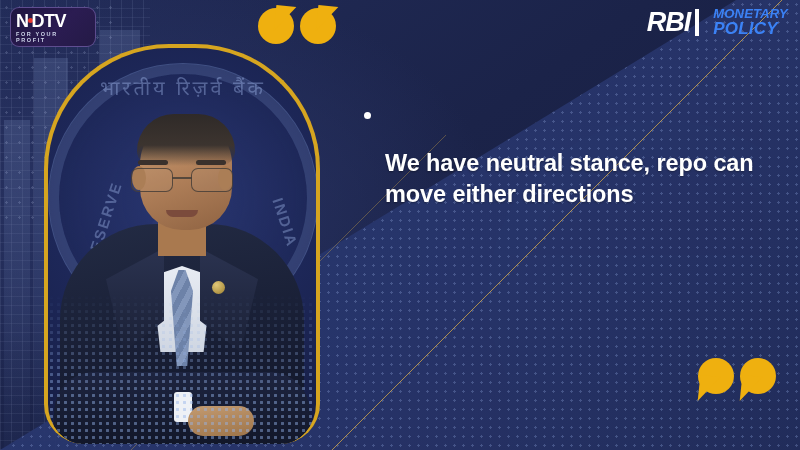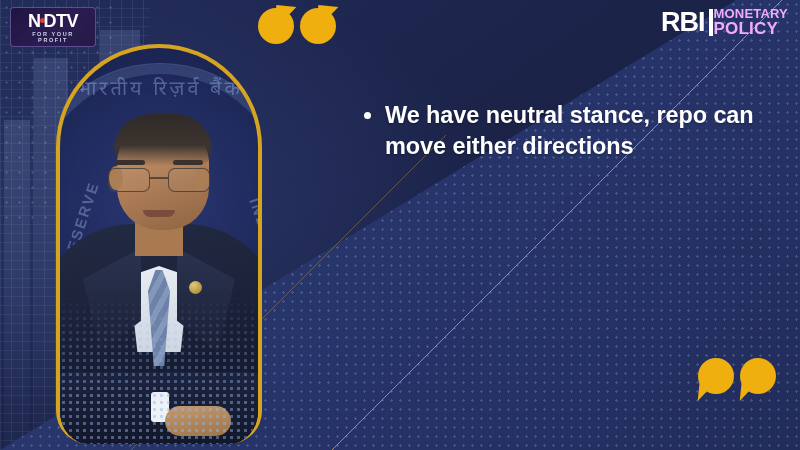--- a/index.html
+++ b/index.html
@@ -102,23 +102,23 @@
     width: 300px;
     height: 300px;
     border-radius: 50%;
     border: 26px solid rgba(120,145,210,.07);
     box-shadow: inset 0 0 0 10px rgba(120,145,210,.05);
   }
 
   
   .photo-frame {
     position: absolute;
-    left: 56px;
+    left: 44px;
     top: 44px;
-    width: 206px;
+    width: 276px;
     height: 400px;
     border-radius: 125px 125px 40px 40px;
     border: 4px solid #d6a520;
     border-bottom: none;
     box-sizing: border-box;
     overflow: hidden;
     background:
       radial-gradient(circle at 50% 40%, #24306a 0%, #1a2350 70%, #151c3f 100%);
   }
   
@@ -301,22 +301,21 @@
   
   .ndtv-logo {
     position: absolute;
     left: 10px;
     top: 7px;
     width: 86px;
     padding: 4px 5px 3px 5px;
     box-sizing: border-box;
     background: linear-gradient(135deg, #1f1540 0%, #2b1c52 55%, #241a46 100%);
     border: 1px solid rgba(140,120,200,.55);
-    border-radius: 4px;
-    text-align: center;
+    border-radius: 9px;
     line-height: 1;
   }
   .ndtv-row1 {
     font-size: 18px;
     font-weight: bold;
     color: #ffffff;
     letter-spacing: -0.5px;
     font-family: "Liberation Sans", sans-serif;
     position: relative;
     display: inline-block;
@@ -348,35 +347,36 @@
     margin-top: 2px;
   }
 
   
   .rbi-logo {
     position: absolute;
     right: 12px;
     top: 8px;
     display: flex;
     align-items: center;
-    gap: 0;
+    gap: 14px;
+    font-style: italic;
   }
   .rbi-mark {
     font-size: 27px;
     font-weight: bold;
     color: #ffffff;
     letter-spacing: -1px;
     line-height: 1;
     border-right: 4px solid #ffffff;
     padding-right: 5px;
     font-family: "Liberation Sans", sans-serif;
   }
   .rbi-words {
     line-height: .98;
-    color: #f0abfc;
+    color: #3b82f6;
     font-weight: bold;
     letter-spacing: .2px;
   }
   .rbi-words .w1 { font-size: 13px; }
   .rbi-words .w2 { font-size: 17px; }
 
   
   .quote-open, .quote-close {
     position: absolute;
     display: flex;
@@ -439,20 +439,21 @@
     background: #ffffff;
     margin: 12px 14px 0 4px;
   }
   .bullet-text {
     color: #ffffff;
     font-size: 23.5px;
     font-weight: bold;
     line-height: 1.32;
     letter-spacing: -0.1px;
     text-shadow: 0 1px 2px rgba(0,0,0,.35);
+    margin-top: 48px;
   }
 
   
   .nameplate {
     position: absolute;
     left: 237px;
     top: 372px;
     width: 264px;
     height: 63px;
     box-sizing: border-box;

